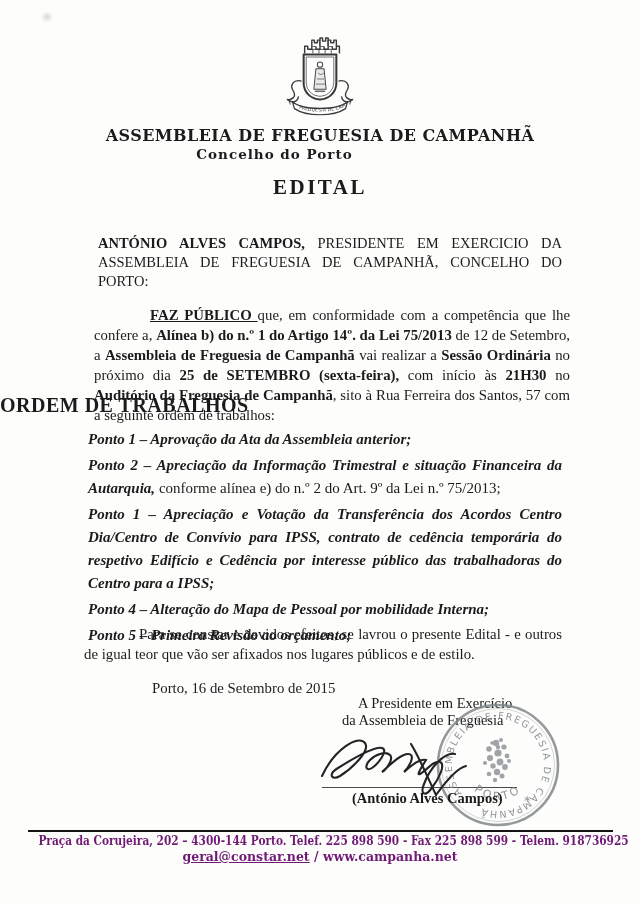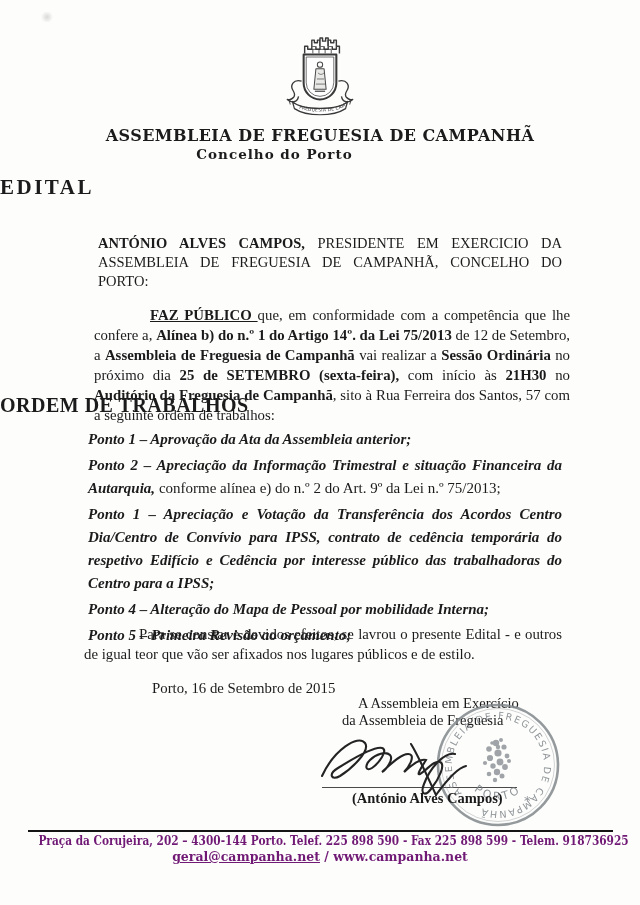--- a/index.html
+++ b/index.html
@@ -12,21 +12,21 @@
   .org{
     position:absolute;left:0;top:125px;width:640px;text-align:center;
     font-family:"DejaVu Serif",serif;font-weight:bold;font-size:17px;
     letter-spacing:.5px;white-space:nowrap;transform:scaleX(.94);transform-origin:center;
   }
   .muni{
     position:absolute;left:0;top:146px;width:549px;text-align:center;
     font-family:"DejaVu Serif",serif;font-weight:bold;font-size:13.5px;letter-spacing:1px;
   }
   .doc-title{
-    position:absolute;left:0;top:175px;width:640px;text-align:left;
+    position:absolute;left:0;top:175px;width:640px;text-align:center;
     font-size:21px;font-weight:bold;letter-spacing:2.5px;
   }
   .intro{
     position:absolute;left:98px;top:234px;width:464px;margin:0;
     font-size:14.5px;line-height:1.32;text-align:justify;
   }
   .faz{
     position:absolute;left:86px;top:297px;width:476px;margin:8px;
     font-size:14.8px;line-height:20px;text-align:justify;text-indent:56px;
   }
@@ -111,21 +111,21 @@
     <p class="ponto"><span style="font-weight: bold; font-style: italic;">Ponto 1 – Apreciação e Votação da Transferência dos Acordos Centro Dia/Centro de Convívio para IPSS, contrato de cedência temporária do respetivo Edifício e Cedência por interesse público das trabalhadoras do Centro para a IPSS;</span></p>
     <p class="ponto"><span style="font-weight: bold; font-style: italic;">Ponto 4 – Alteração do Mapa de Pessoal por mobilidade Interna;</span></p>
     <p class="ponto"><span style="font-weight: bold; font-style: italic;">Ponto 5 – Primeira Revisão ao orçamento;</span></p>
   </div>
 
   <p class="closing">Para se constar e devidos efeitos, se lavrou o presente Edital - e outros de igual teor que vão ser afixados nos lugares públicos e de estilo.</p>
 
   <p class="dateline">Porto, 16 de Setembro de 2015</p>
 
   <div class="sig-role">
-    <div class="r1">A Assembleia em Exercício</div>
+    <div class="r1">A Presidente em Exercício</div>
     <div class="r2">da Assembleia de Freguesia</div>
   </div>
 
   <svg class="signature" viewBox="0 0 202 74">
     <g fill="none" stroke="#232323" stroke-width="2.1" stroke-linecap="round">
       <path d="M6 52 C18 26 42 10 49 19 C55 27 34 46 24 52 C15 57 12 50 22 44 C38 34 58 22 66 24 C73 26 62 40 56 44 C50 48 48 42 54 36 C60 30 70 27 74 31 C78 35 70 46 66 48 C73 42 84 30 92 30 C100 30 94 42 88 48 C95 42 104 34 110 36 C105 44 100 52 104 50 C111 46 118 36 124 38 C130 40 123 55 115 65 C109 73 104 70 108 60 C114 44 128 28 139 30"></path>
       <path d="M95 20 C103 33 112 54 120 71"></path>
       <path d="M120 71 C128 60 140 44 150 42"></path>
     </g>
   </svg>
@@ -170,16 +170,16 @@
         <circle cx="53" cy="64" r="2.1"></circle>
       <circle cx="69" cy="41" r="2.0"></circle>
         <circle cx="60" cy="44" r="1.8"></circle>
         <circle cx="66" cy="48" r="2.2"></circle>
     </g>
   </svg>
 
   <div class="footer-rule"></div>
   <div class="footer">
     <div class="f1">Praça da Corujeira, 202 – 4300-144 Porto. Telef. 225 898 590 - Fax 225 898 599 - Telem. 918736925</div>
-    <div class="f2"><span style="text-decoration: underline;">geral@campanha.net</span><span> / </span><span>www.campanha.net</span></div>
+    <div class="f2"><span style="text-decoration: underline;">geral@constar.net</span><span> / </span><span>www.campanha.net</span></div>
   </div>
 
 </div>
 
 </body></html>

